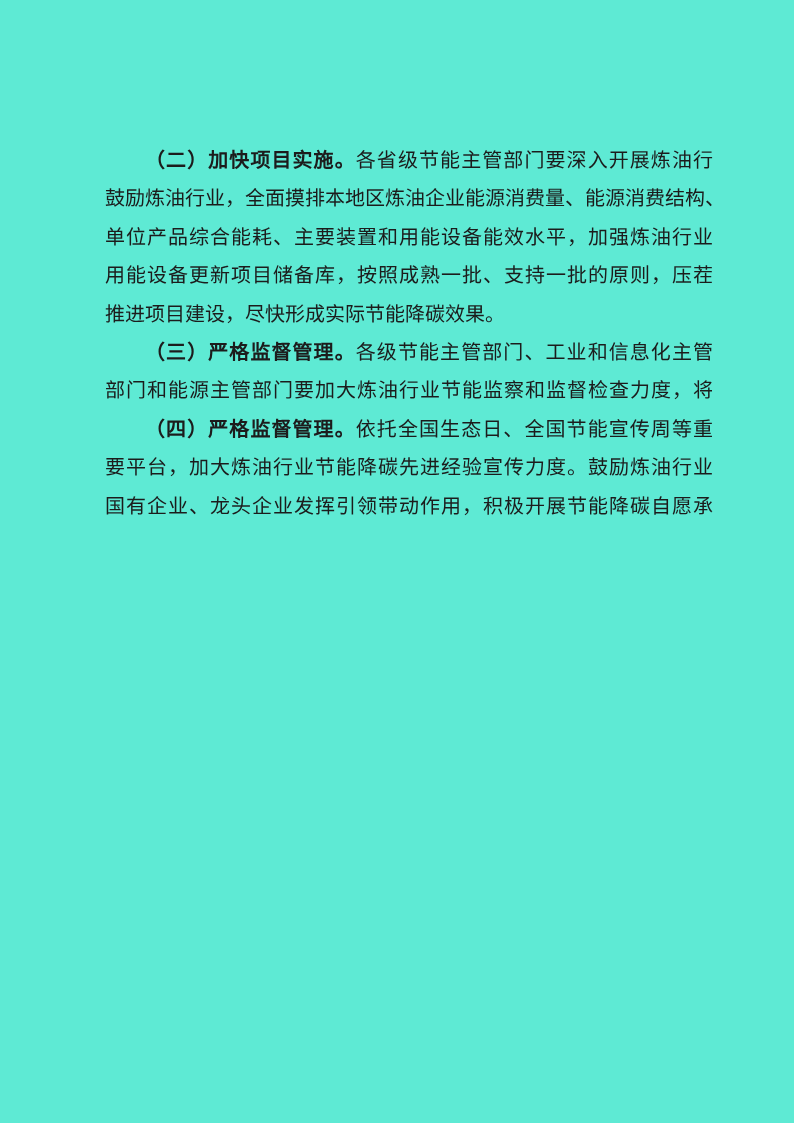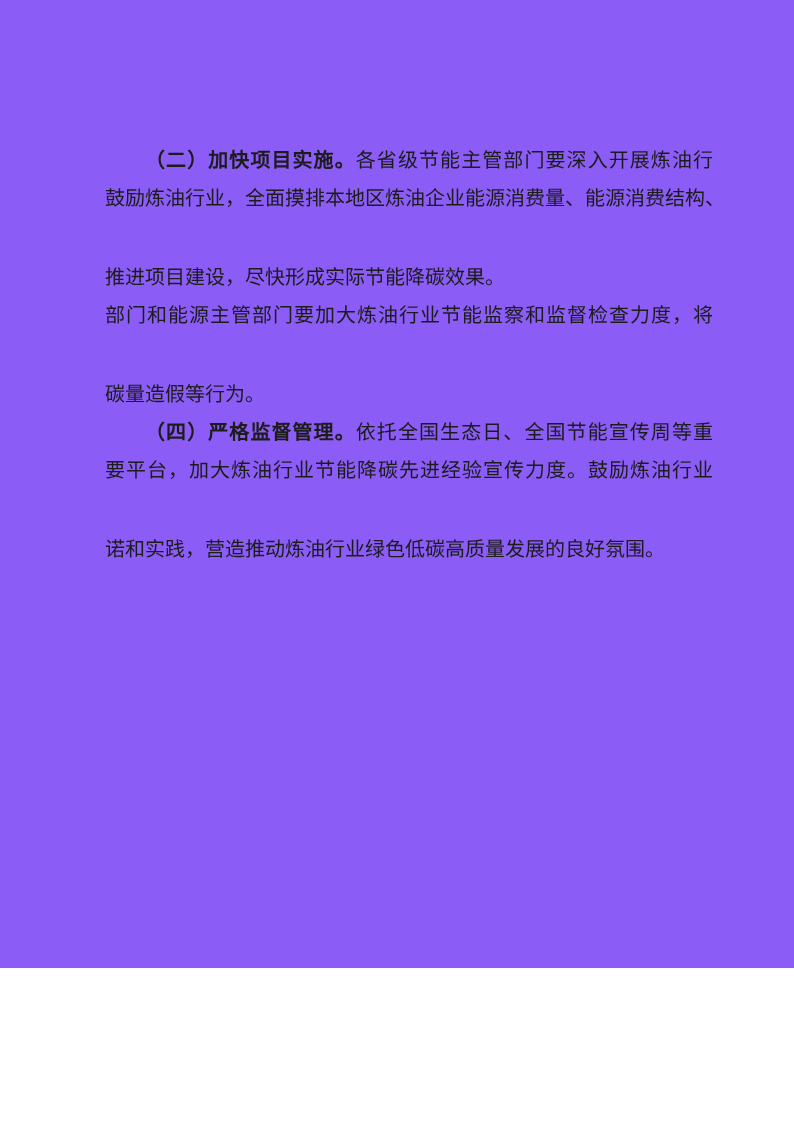--- a/index.html
+++ b/index.html
@@ -8,22 +8,22 @@
   }
   body {
     width: 794px;
     height: 1123px;
     background: #ffffff;
     font-family: "Liberation Serif", serif;
   }
   .page {
     position: relative;
     width: 794px;
-    height: 968px;
-    background: #8b5cf6;
+    height: 1123px;
+    background: #5eead4;
     overflow: hidden;
   }
   .doc-text-block {
     position: absolute;
     left: 105px;
     top: 141px;
     width: 608px;
     color: #1c1c1c;
   }
   .paragraph {
@@ -37,39 +37,40 @@
     text-align: justify;
     text-align-last: justify;
     white-space: nowrap;
     overflow: visible;
   }
   .line.first {
     text-indent: 2em;
   }
   .line.last {
     text-align-last: left;
-    margin-top: 40px;
   }
   .lead {
     font-weight: bold;
   }
 </style>
 </head>
 <body>
 
 <div class="page">
   <div class="doc-text-block" id="doc-text-block" style="color: rgb(28, 28, 28);">
       <div class="paragraph">
         <div class="line first"><span class="lead">（二）加快项目实施。</span>各省级节能主管部门要深入开展炼油行</div>
         <div class="line">鼓励炼油行业，全面摸排本地区炼油企业能源消费量、能源消费结构、</div>
+        <div class="line">单位产品综合能耗、主要装置和用能设备能效水平，加强炼油行业</div>
+        <div class="line">用能设备更新项目储备库，按照成熟一批、支持一批的原则，压茬</div>
         <div class="line last">推进项目建设，尽快形成实际节能降碳效果。</div>
       </div>
       <div class="paragraph">
+        <div class="line first"><span class="lead">（三）严格监督管理。</span>各级节能主管部门、工业和信息化主管</div>
         <div class="line">部门和能源主管部门要加大炼油行业节能监察和监督检查力度，将</div>
-        <div class="line last">碳量造假等行为。</div>
       </div>
       <div class="paragraph">
         <div class="line first"><span class="lead">（四）严格监督管理。</span>依托全国生态日、全国节能宣传周等重</div>
         <div class="line">要平台，加大炼油行业节能降碳先进经验宣传力度。鼓励炼油行业</div>
-        <div class="line last">诺和实践，营造推动炼油行业绿色低碳高质量发展的良好氛围。</div>
+        <div class="line">国有企业、龙头企业发挥引领带动作用，积极开展节能降碳自愿承</div>
       </div>
     </div>
 </div>
 
 </body></html>

